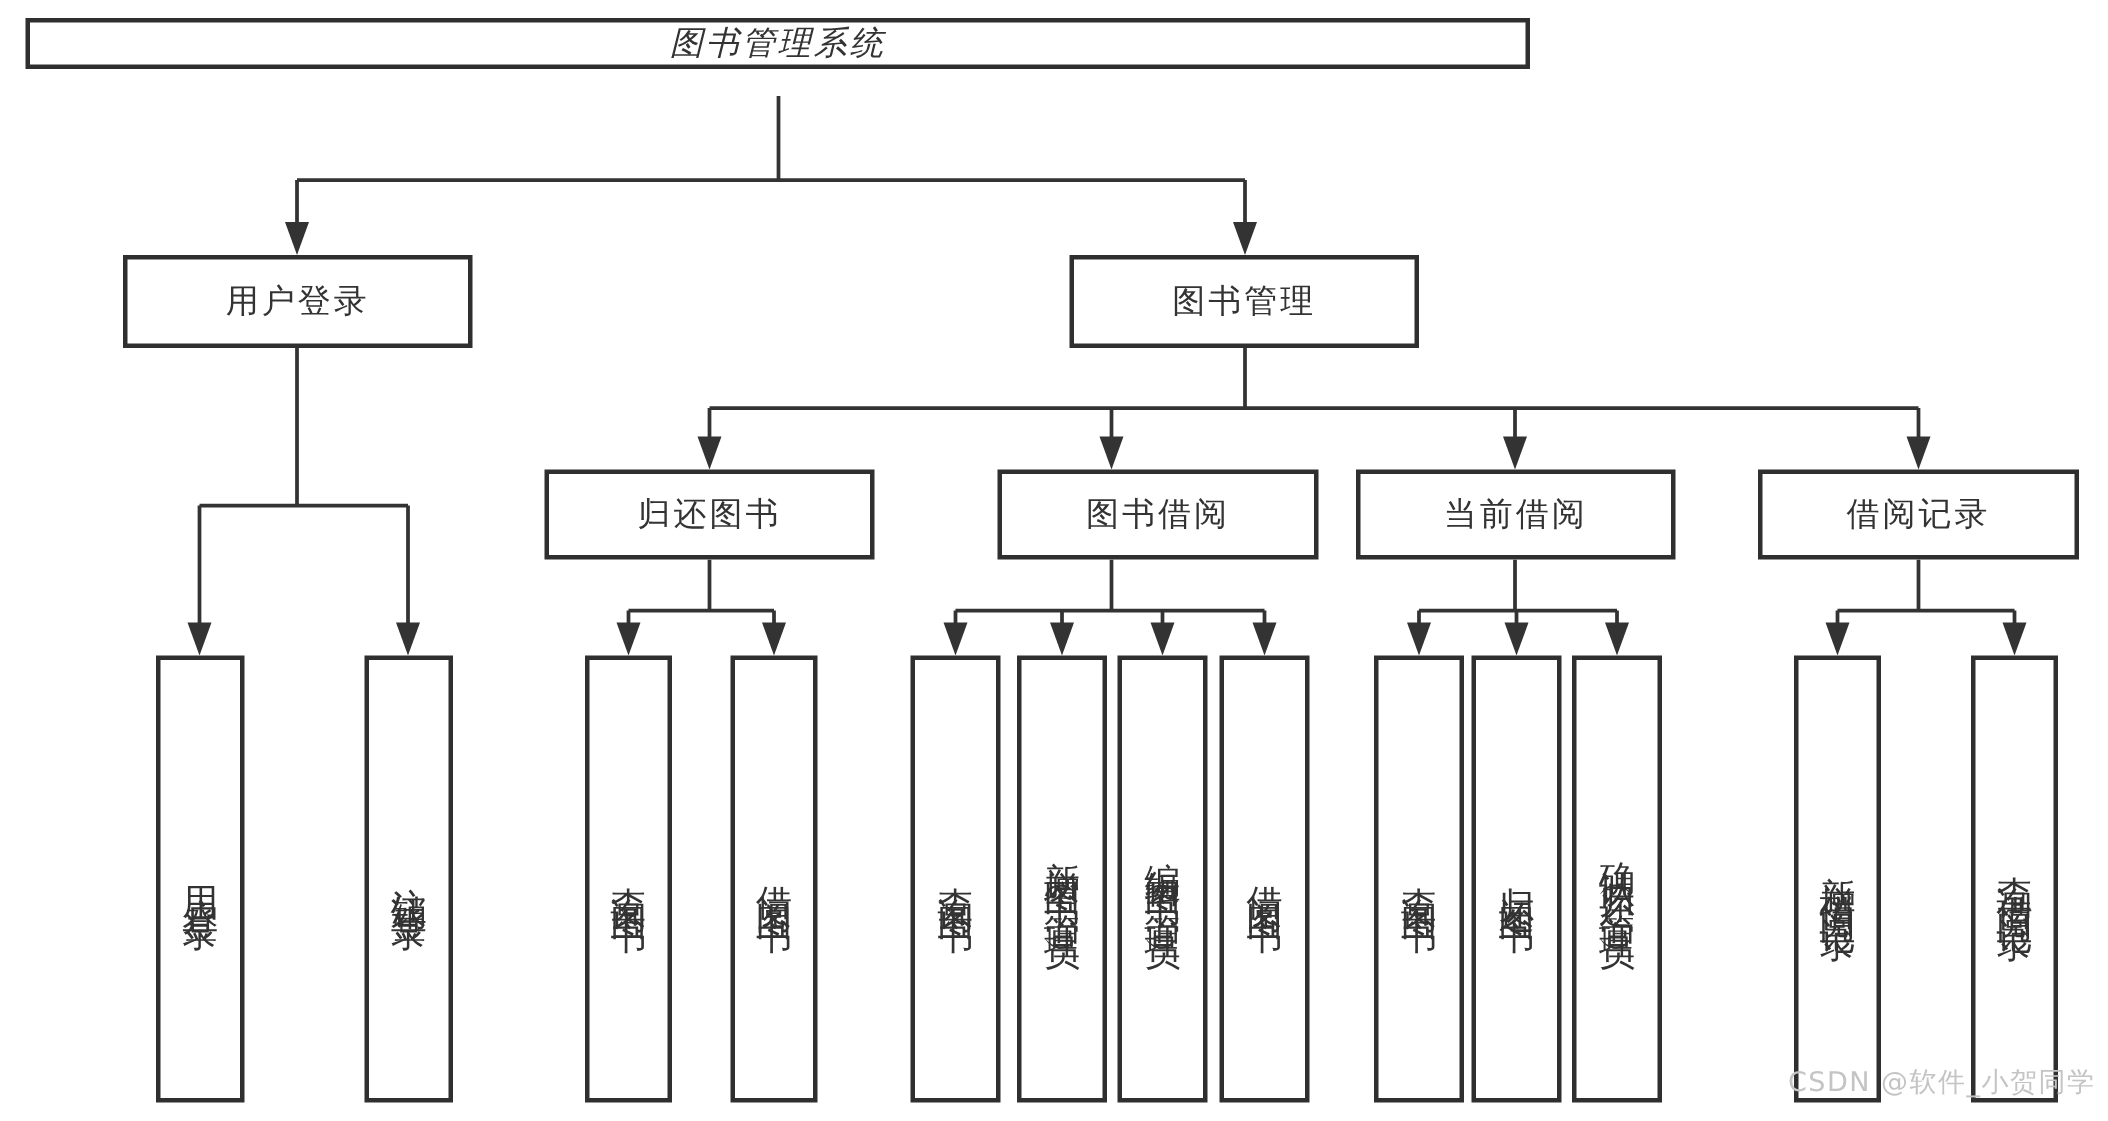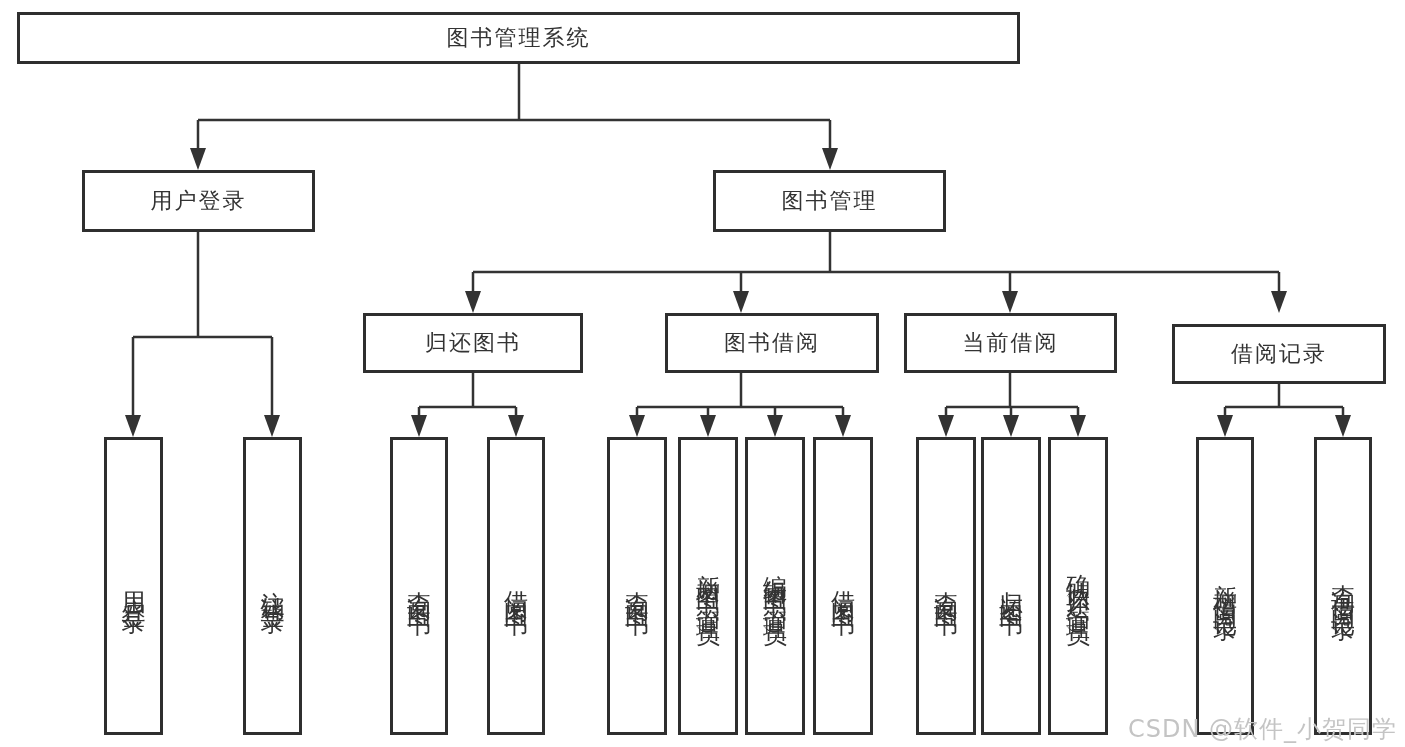--- a/index.html
+++ b/index.html
@@ -39,22 +39,22 @@
   .box.root .label { font-size: 22px; letter-spacing: 2px; }
   .box.v .label {
     writing-mode: vertical-rl;
     text-orientation: mixed;
     font-size: 24px;
     letter-spacing: 7px;
     line-height: 1;
   }
   .watermark {
     position: absolute;
-    right: 8px; bottom: 2px;
-    font-size: 24px;
+    right: 8px; bottom: 14px;
+    font-size: 18px;
     color: #c4c4c4;
     letter-spacing: 1px;
     z-index: 5;
     white-space: nowrap;
   }
 </style>
 </head>
 <body>
 
 <div id="canvas">
@@ -114,41 +114,41 @@
     <path class="arw" d="M1070,415 H1086 L1078,437 Z"></path>
 
     <path class="ln" d="M1279,373 V407"></path>
     <path class="ln" d="M1225,407 H1343"></path>
     <path class="ln" d="M1225,407 V417"></path>
     <path class="ln" d="M1343,407 V417"></path>
     <path class="arw" d="M1217,415 H1233 L1225,437 Z"></path>
     <path class="arw" d="M1335,415 H1351 L1343,437 Z"></path>
   </svg>
 
-  <div class="box root" style="left:17px; top:12px; width:1003px; height:52px;">
+  <div class="box root" style="left:17px; top:12px; width:1003px; height:34px;font-style:italic;">
     <span class="label">图书管理系统</span>
   </div>
 
   <div class="box h" style="left:82px; top:170px; width:233px; height:62px;">
     <span class="label">用户登录</span>
   </div>
   <div class="box h" style="left:713px; top:170px; width:233px; height:62px;">
     <span class="label">图书管理</span>
   </div>
 
   <div class="box h" style="left:363px; top:313px; width:220px; height:60px;">
     <span class="label">归还图书</span>
   </div>
   <div class="box h" style="left:634px; top:313px; width:214px; height:60px;margin-left:31px;">
     <span class="label">图书借阅</span>
   </div>
   <div class="box h" style="left:904px; top:313px; width:213px; height:60px;">
     <span class="label">当前借阅</span>
   </div>
-  <div class="box h" style="left:1172px; top:324px; width:214px; height:60px;">
+  <div class="box h" style="left:1172px; top:313px; width:214px; height:60px;">
     <span class="label">借阅记录</span>
   </div>
 
   <div class="box v" style="left:104px; top:437px; width:59px; height:298px;">
     <span class="label">用户登录</span>
   </div>
   <div class="box v" style="left:243px; top:437px; width:59px; height:298px;">
     <span class="label">注销登录</span>
   </div>
 

